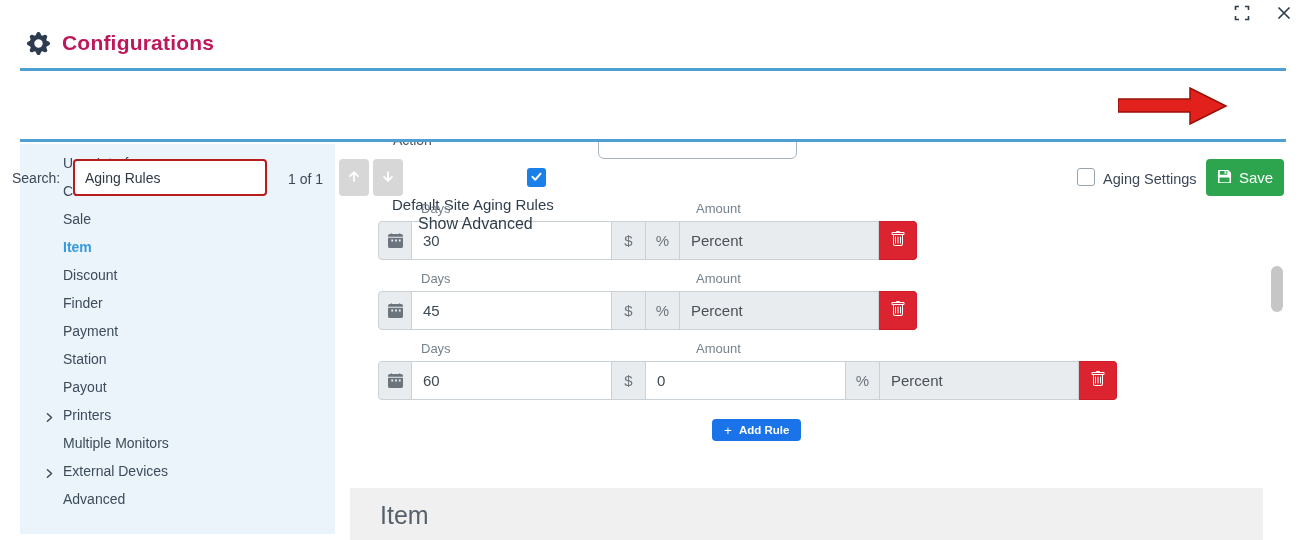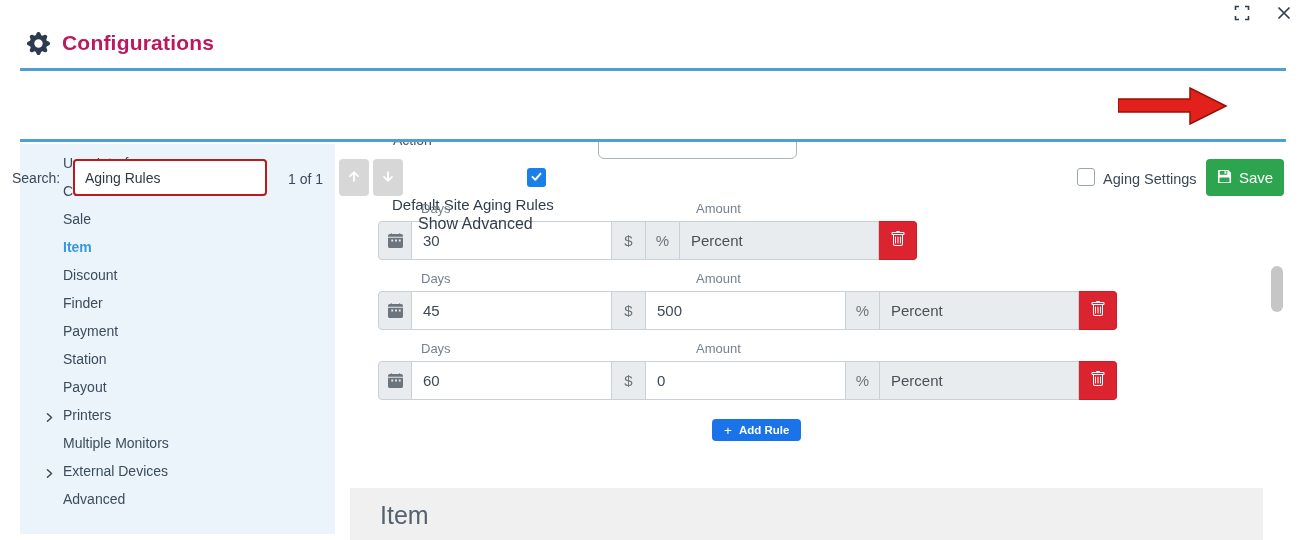--- a/index.html
+++ b/index.html
@@ -132,21 +132,20 @@
         <span class="field-label days-label">Days</span>
         <span class="field-label amount-label">Amount</span>
         <div class="group">
           <span class="prefix">
             <svg viewBox="0 0 16 16" fill="currentColor">
                 <path d="M4 .5a.5.5 0 0 0-1 0V1H2a2 2 0 0 0-2 2v1h16V3a2 2 0 0 0-2-2h-1V.5a.5.5 0 0 0-1 0V1H4V.5zM16 14V5H0v9a2 2 0 0 0 2 2h12a2 2 0 0 0 2-2zM3.5 7h2v2h-2V7zm4 0h2v2h-2V7zm4 0h2v2h-2V7z"></path>
               </svg>
           </span>
           <input class="txt" value="45" style="">
           <span class="prefix">$</span>
-          <input class="txt" value="500" style="">
           <span class="prefix">%</span>
           <div class="unit-field">Percent</div>
           <button class="trash-btn">
             <span><svg viewBox="0 0 16 16" fill="currentColor" width="16" height="16">
                   <path d="M5.5 5.5A.5.5 0 0 1 6 6v6a.5.5 0 0 1-1 0V6a.5.5 0 0 1 .5-.5zm2.5 0a.5.5 0 0 1 .5.5v6a.5.5 0 0 1-1 0V6a.5.5 0 0 1 .5-.5zm3 .5a.5.5 0 0 0-1 0v6a.5.5 0 0 0 1 0V6z"></path>
                   <path d="M14.5 3a1 1 0 0 1-1 1H13v9a2 2 0 0 1-2 2H5a2 2 0 0 1-2-2V4h-.5a1 1 0 0 1-1-1V2a1 1 0 0 1 1-1H6a1 1 0 0 1 1-1h2a1 1 0 0 1 1 1h3.5a1 1 0 0 1 1 1v1zM4.118 4 4 4.059V13a1 1 0 0 0 1 1h6a1 1 0 0 0 1-1V4.059L11.882 4H4.118zM2.5 3h11V2h-11v1z"></path>
                 </svg></span>
           </button>
         </div>
       </div>

